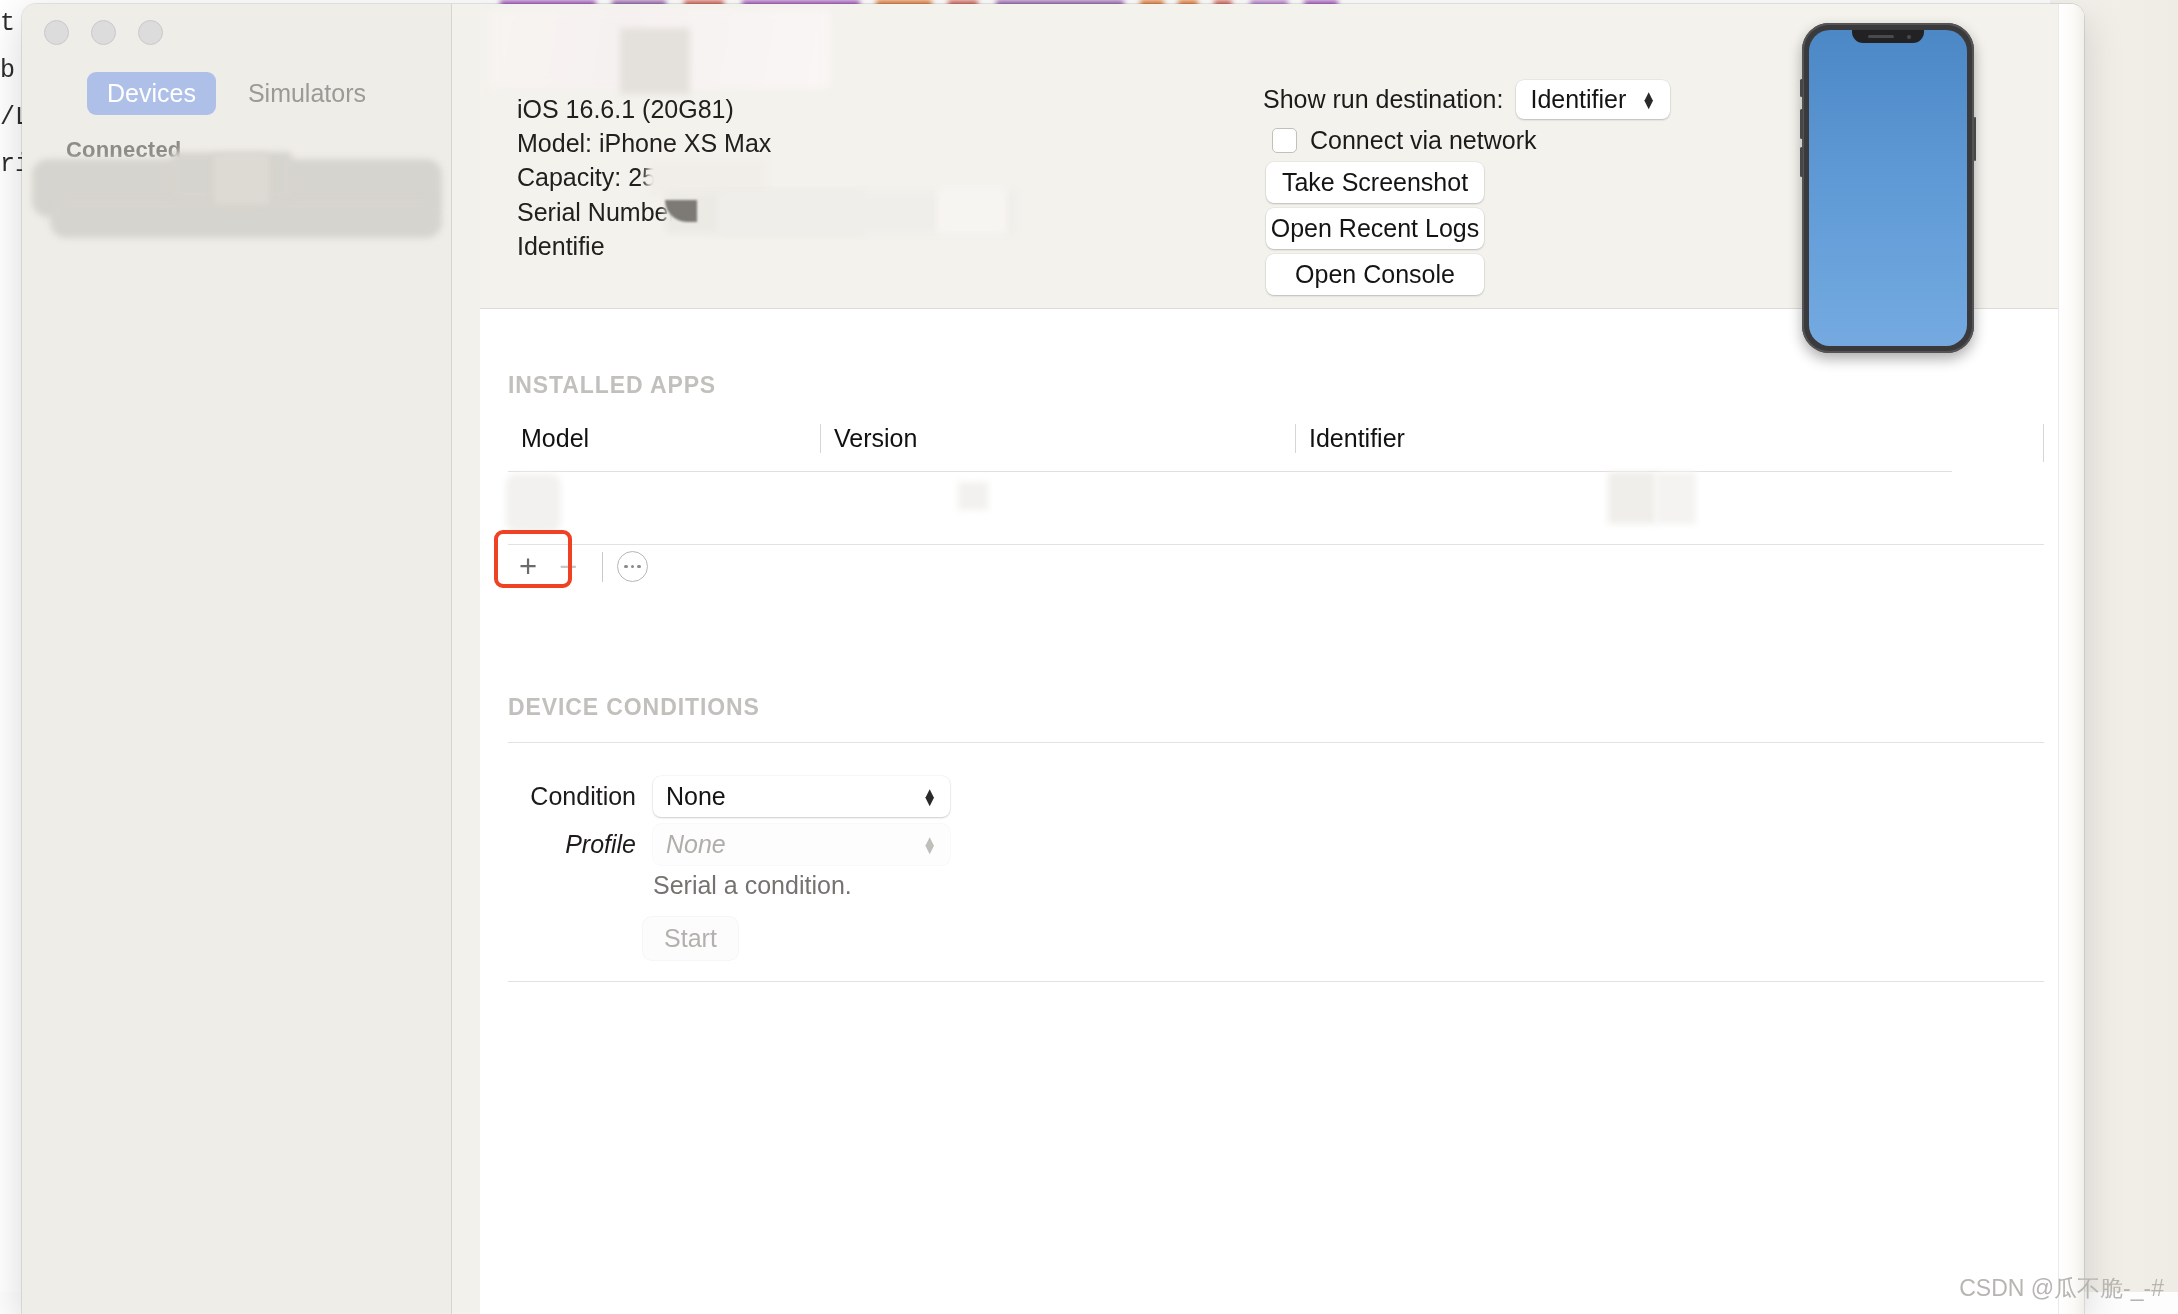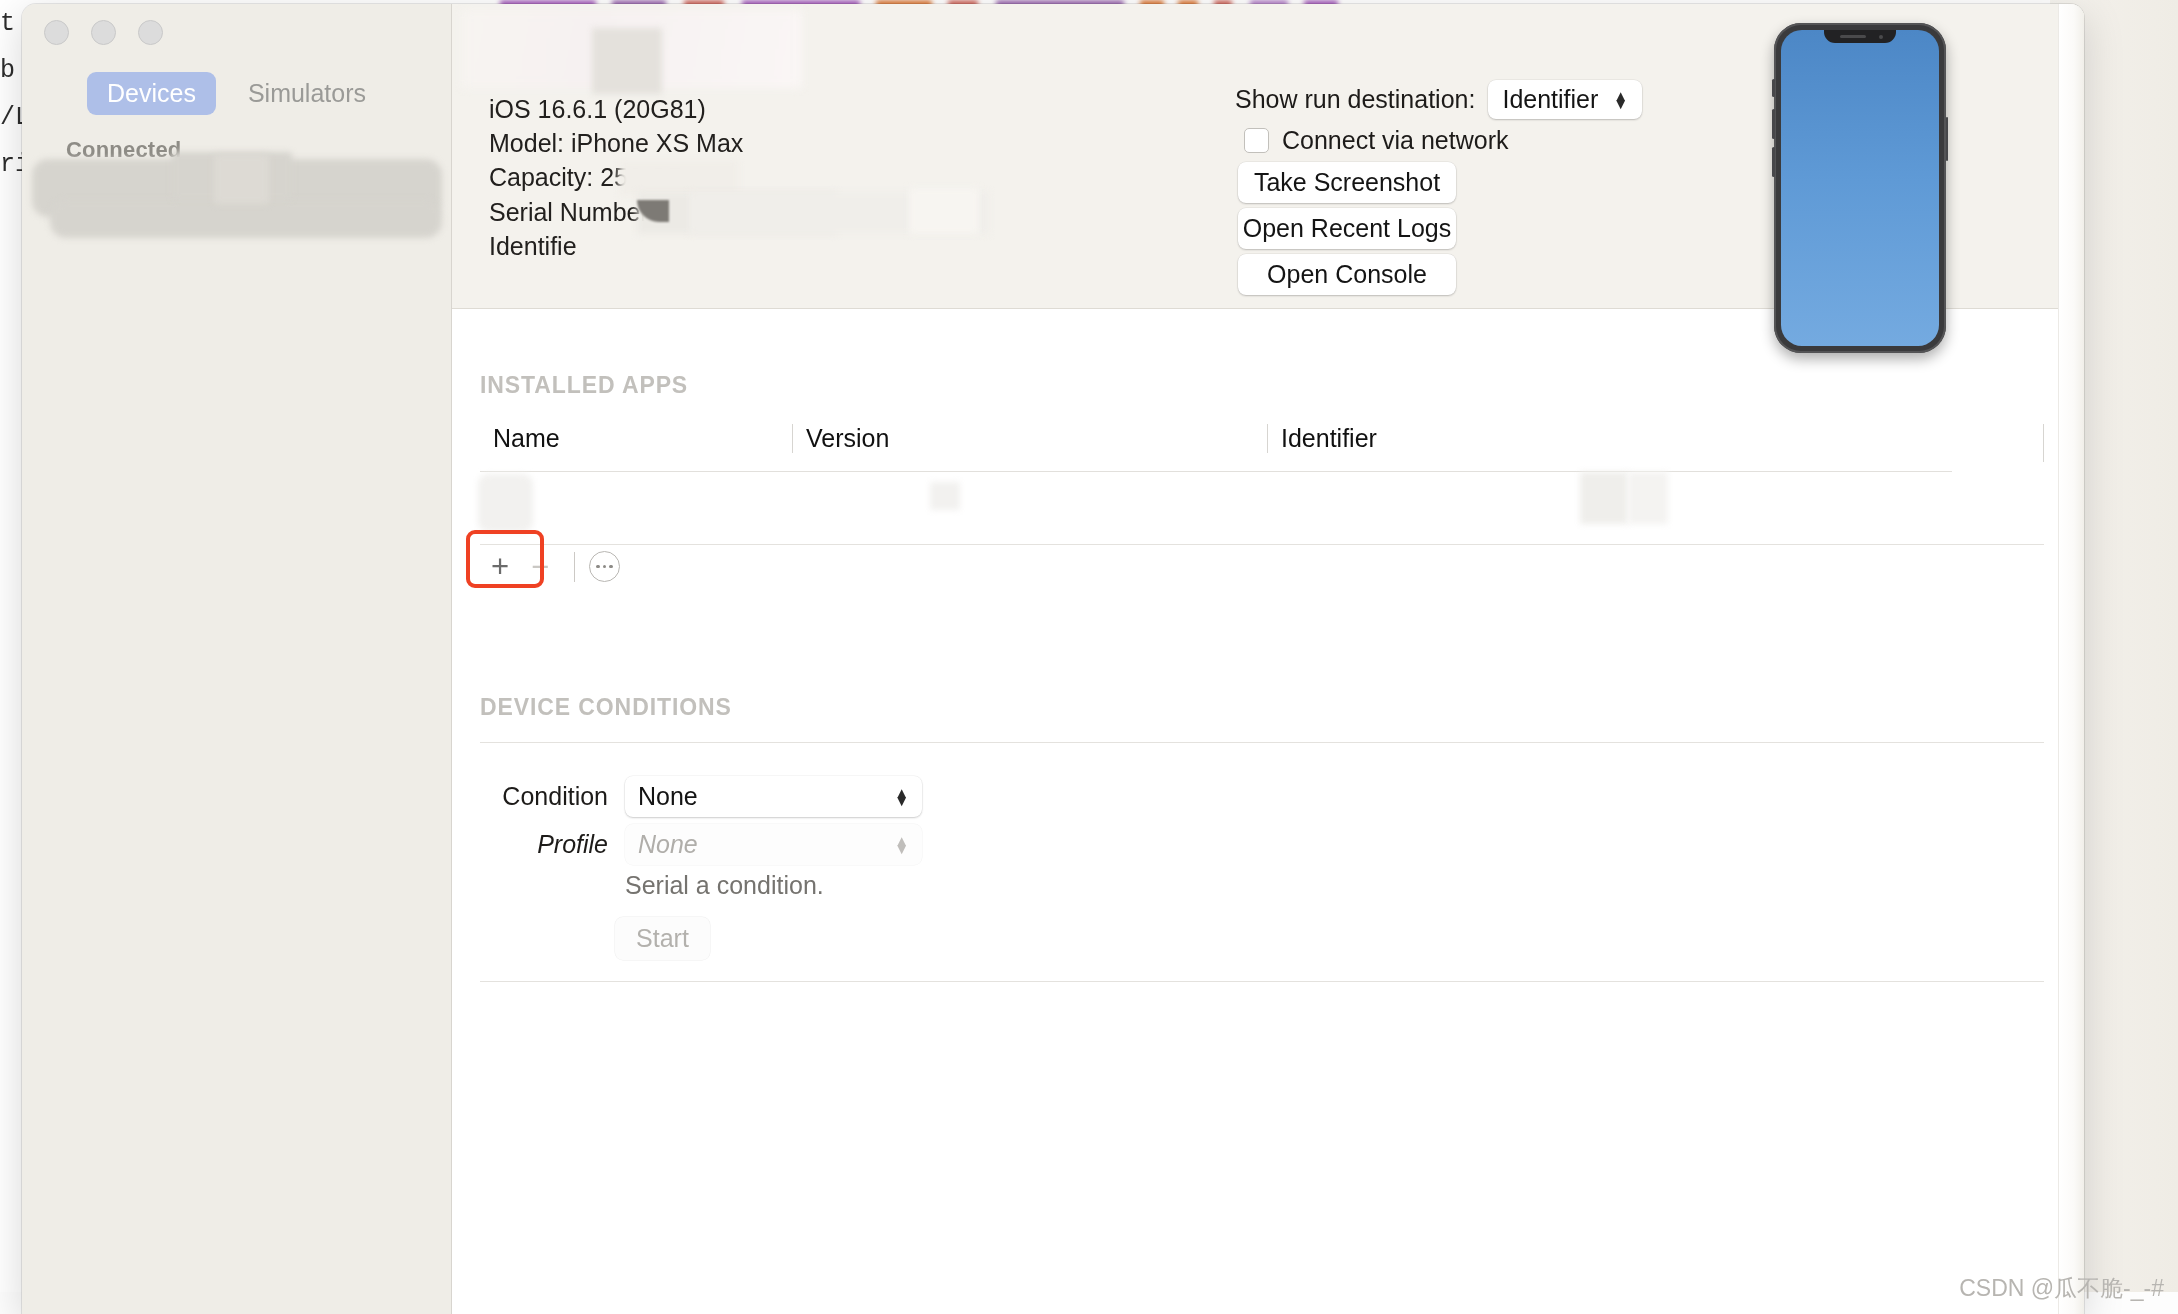--- a/index.html
+++ b/index.html
@@ -105,20 +105,21 @@
     border-radius: 16px;
     filter: blur(3px);
   }
 
   
   #main {
     flex: 1;
     position: relative;
     background: #ffffff;
     overflow: hidden;
+    margin-left: 28px;
   }
   #detail-header {
     position: relative;
     height: 305px;
     background: #f4f2ed;
     border-bottom: 1px solid #dedbd4;
   }
   #device-title-redact {
     position: absolute; left: 10px; top: 6px;
     width: 340px; height: 78px;
@@ -461,21 +462,21 @@
           </div>
         </div>
       </div>
     </div>
 
     <div id="apps-section">
       <div class="section-title" id="apps-title">INSTALLED APPS</div>
 
       <div id="apps-table">
         <div id="apps-head">
-          <div class="col col-name">Name</div>
+          <div class="col col-name">Model</div>
           <div class="col col-version">Version</div>
           <div class="col col-identifier">Identifier</div>
           <div class="col-end"></div>
         </div>
         <div id="apps-rowline"></div>
         <div class="cell-redact" style="left:-2px;top:50px;width:55px;height:58px;border-radius:10px;"></div>
         <div class="cell-redact" style="left:450px;top:58px;width:30px;height:28px;"></div>
         <div class="cell-redact" style="left:1100px;top:48px;width:48px;height:52px;background:#efeeeb;"></div>
         <div class="cell-redact" style="left:1148px;top:48px;width:40px;height:52px;background:#f4f3f1;"></div>
       </div>

